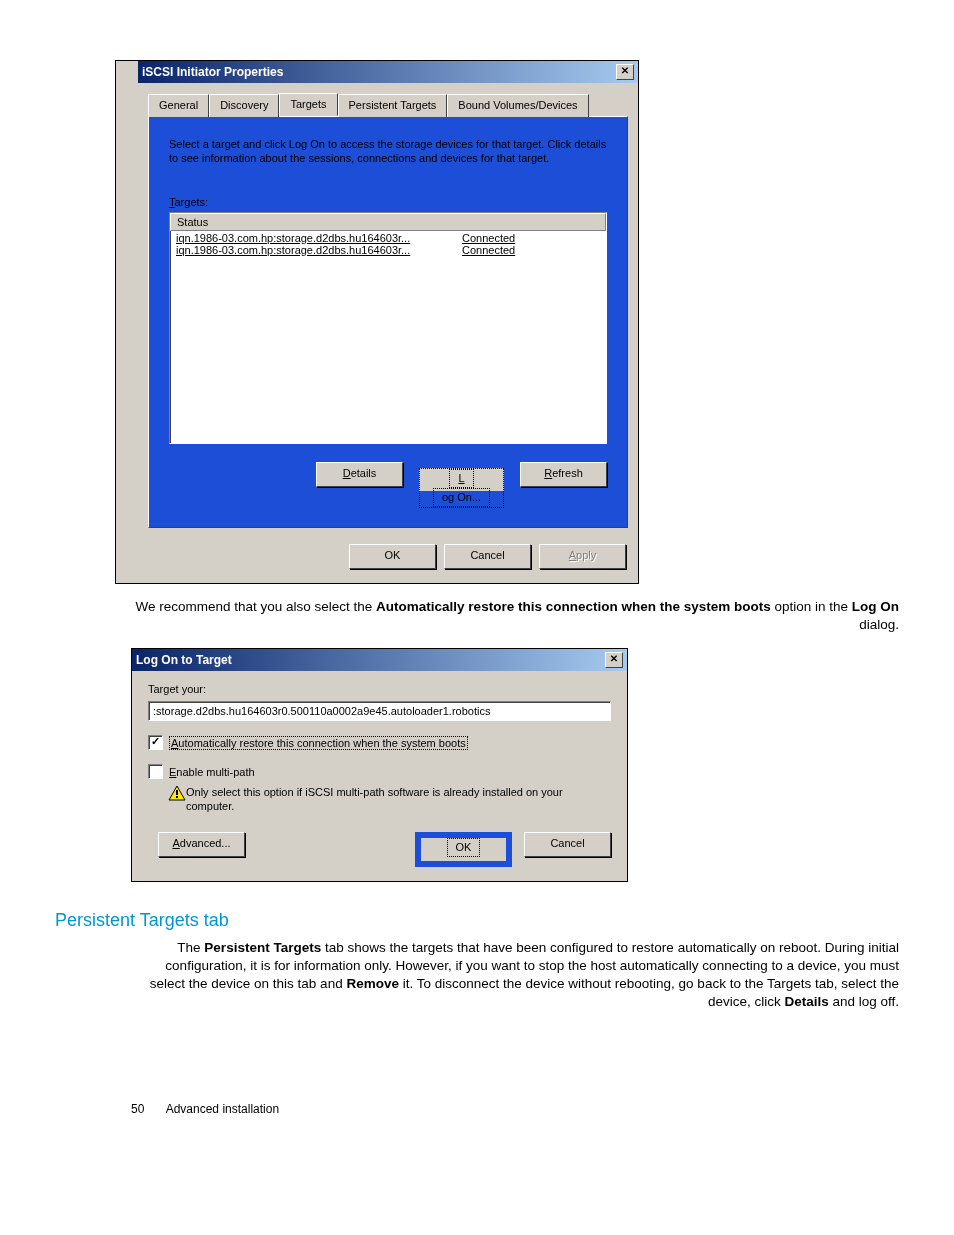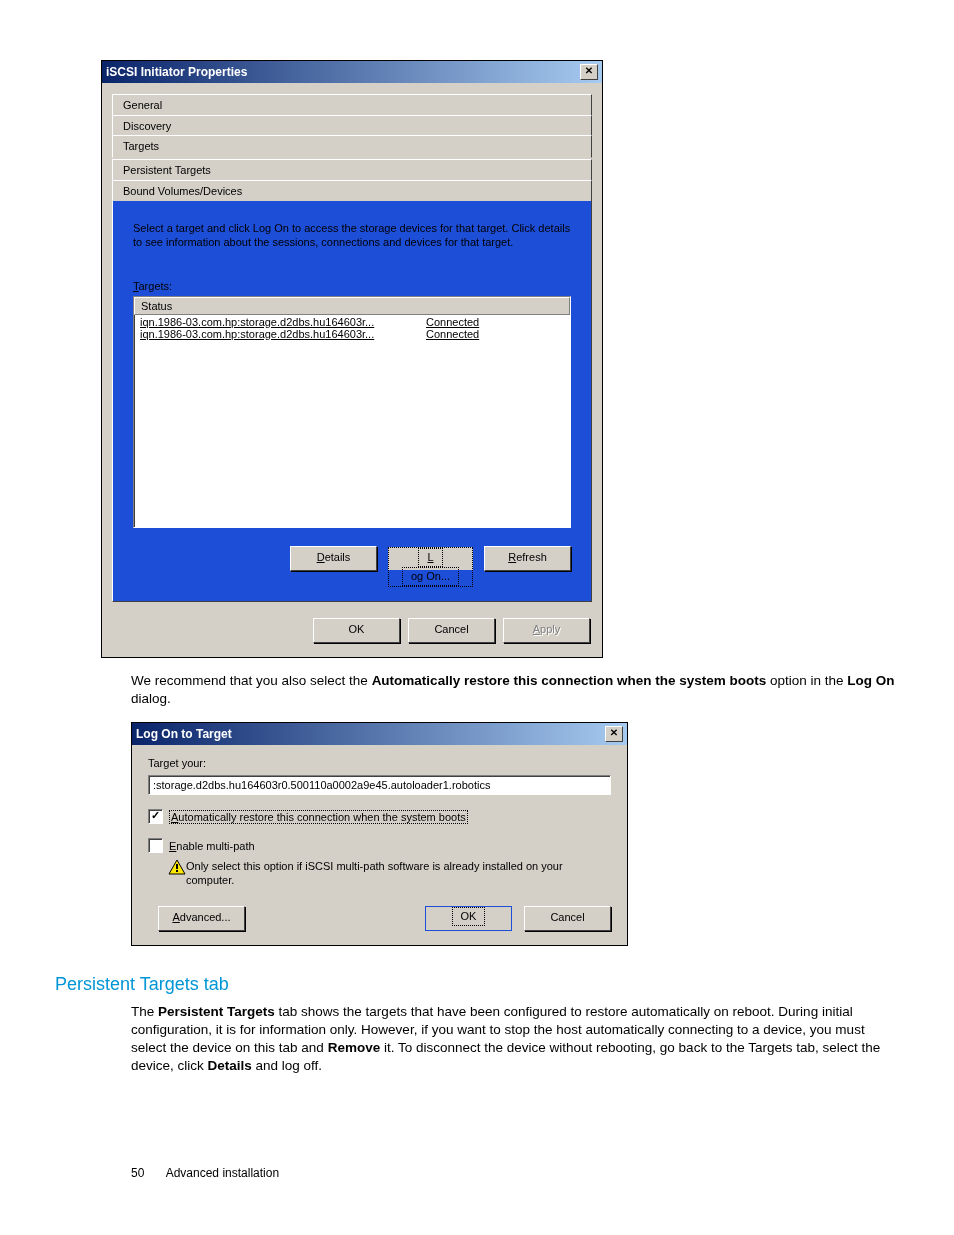--- a/index.html
+++ b/index.html
@@ -8,25 +8,26 @@
     background: #fff;
     font-family: Arial, Helvetica, sans-serif;
     font-size: 13px;
     color: #000;
     width: 954px;
   }
   .page {
     padding: 60px 55px 40px 55px;
   }
   .dialog {
-    margin-left: 46px;
+    margin-left: 60px;
     width: 500px;
     background: #d4d0c8;
     border: 1px solid #000;
     position: relative;
+    padding-left: 22px;
   }
   .title-bar {
     background: linear-gradient(to right, #0a246a, #a6caf0);
     color: #fff;
     font-family: Tahoma, sans-serif;
     font-size: 12px;
     font-weight: bold;
     padding: 3px 4px;
     display: flex;
     align-items: center;
@@ -49,21 +50,20 @@
     cursor: pointer;
   }
   .tabs-container {
     padding: 10px 10px 8px 10px;
   }
   .tab-row {
     display: flex;
     font-family: Tahoma, sans-serif;
     font-size: 11px;
     position: relative;
-    flex-direction: column;
   }
   .tab {
     padding: 4px 10px 4px 10px;
     background: #d4d0c8;
     border-top: 1px solid #fff;
     border-left: 1px solid #fff;
     border-right: 1px solid #404040;
     cursor: pointer;
     margin-right: 0px;
     position: relative;
@@ -140,21 +140,21 @@
     border-bottom: 1px solid #404040;
     box-shadow: 1px 1px 0 #000;
     width: 85px;
     height: 23px;
     text-align: center;
     line-height: 21px;
     cursor: pointer;
   }
   .win-button.default {
     box-shadow: none;
-    border: 1px solid #1d4ed8;
+    border: 6px solid #1d4ed8;
     line-height: 19px;
     text-align: center;
   }
   .win-button.default span {
     display: inline-block;
     border: 1px dotted #000;
     padding: 0 8px;
     line-height: 17px;
   }
   .win-button.disabled { color: #808080; text-shadow: 1px 1px #fff; }
@@ -162,20 +162,21 @@
     display: flex;
     justify-content: flex-end;
     gap: 8px;
     padding: 8px 12px 14px 12px;
   }
   .body-text {
     font-size: 13.5px;
     line-height: 1.35;
     margin: 14px 0 14px 76px;
     max-width: 800px;
+    text-align: right;
   }
   .body-text b { font-weight: bold; }
   .dialog2 {
     margin-left: 76px;
     width: 495px;
     background: #d4d0c8;
     border: 1px solid #000;
     font-family: Tahoma, sans-serif;
     font-size: 11px;
   }

